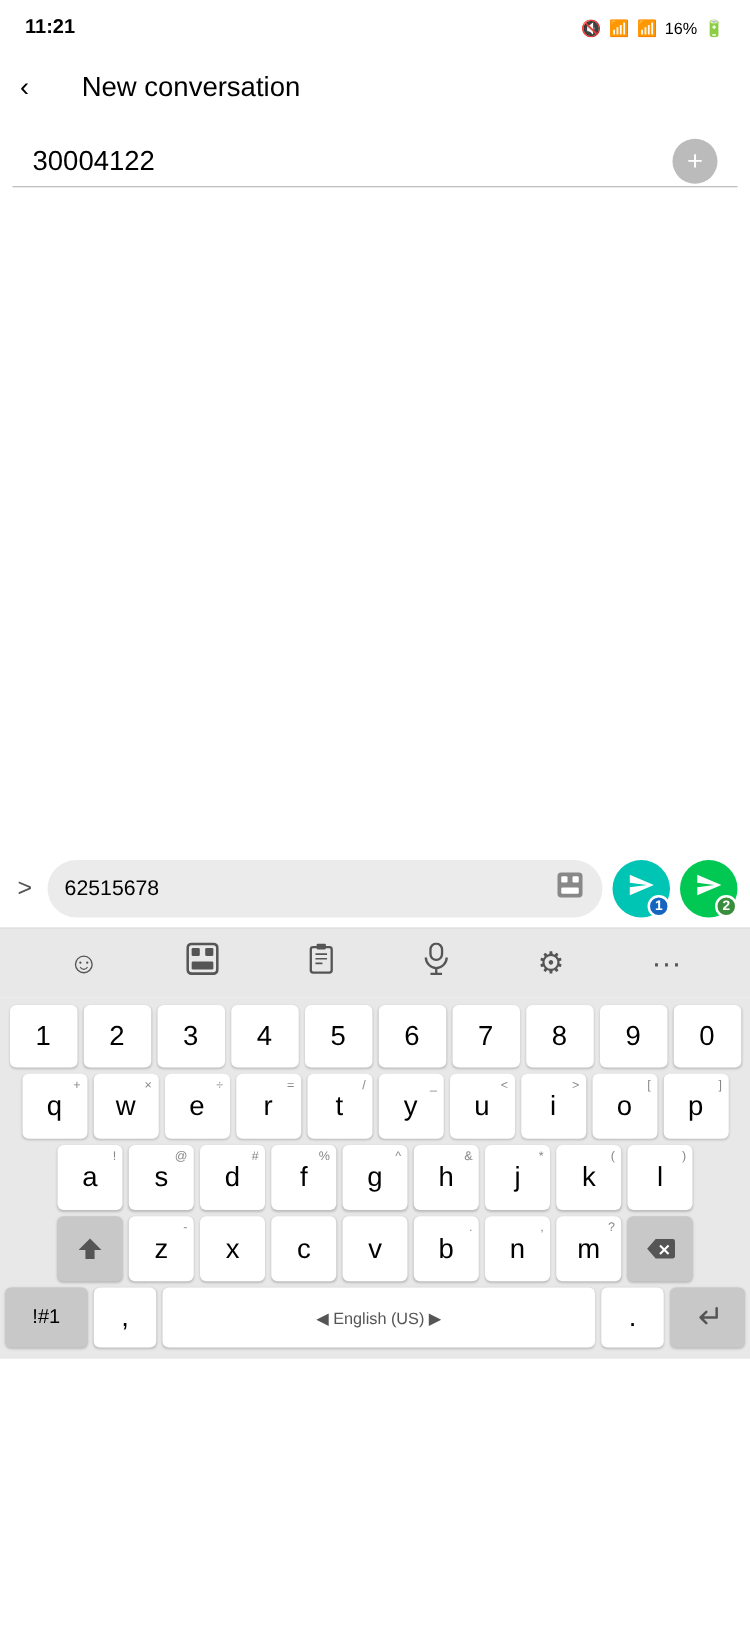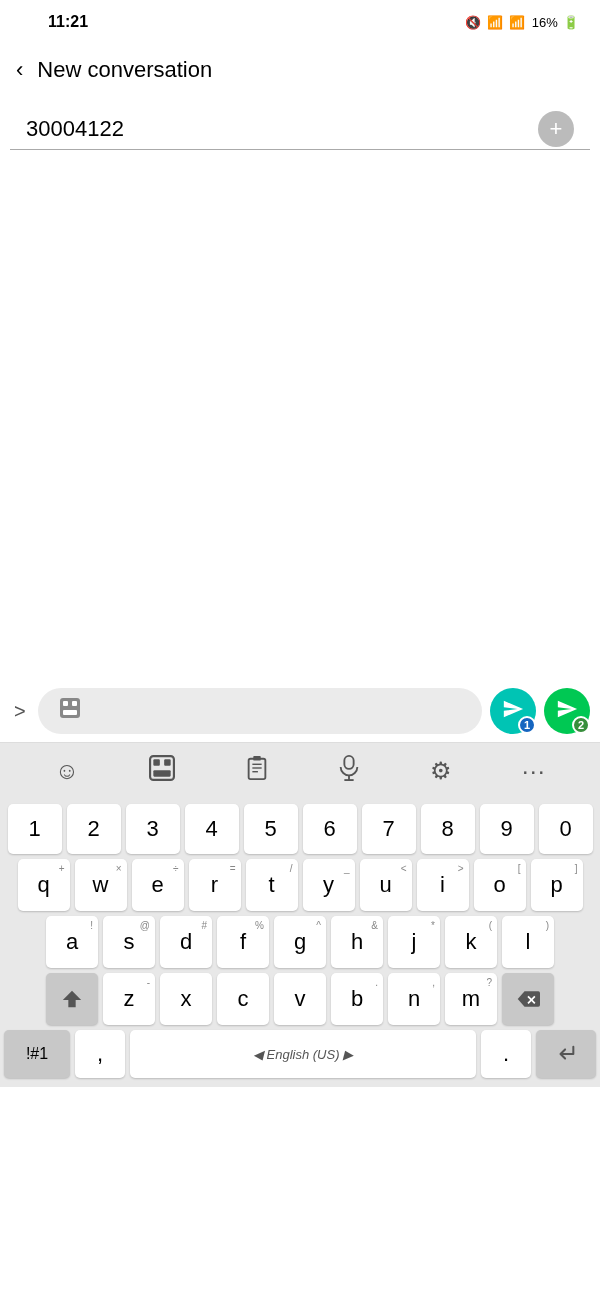--- a/index.html
+++ b/index.html
@@ -19,21 +19,20 @@
       justify-content: space-between;
       align-items: center;
       padding: 8px 20px 4px 20px;
       height: 40px;
       background: #fff;
     }
     .status-time {
       font-size: 16px;
       font-weight: 600;
       color: #000;
-      margin-left: 28px;
     }
     .status-icons {
       display: flex;
       align-items: center;
       gap: 6px;
     }
     .status-icons span {
       font-size: 13px;
       color: #000;
     }
@@ -50,20 +49,21 @@
       font-size: 22px;
       color: #000;
       margin-right: 14px;
       cursor: pointer;
       line-height: 1;
     }
     .header-title {
       font-size: 22px;
       font-weight: 400;
       color: #000;
+      margin-left: 28px;
     }
 
     
     .recipient-row {
       display: flex;
       align-items: center;
       padding: 8px 16px 0 16px;
       border-bottom: 1.5px solid #aaa;
       margin: 0 10px;
       height: 50px;
@@ -250,21 +250,20 @@
     }
     .key-comma {
       width: 50px;
       height: 48px;
     }
     .key-space {
       flex: 1;
       height: 48px;
       font-size: 14px;
       color: #555;
-      font-style: italic;
     }
     .key-period {
       width: 50px;
       height: 48px;
     }
     .key-enter {
       width: 60px;
       height: 48px;
     }
     .lang-arrows {
@@ -296,20 +295,21 @@
   <div class="add-btn">
     <span>+</span>
   </div>
 </div>
 
 <div class="message-area"></div>
 
 <div class="message-bar">
   <div class="expand-btn">&gt;</div>
   <div class="message-input-wrap">
+    <input class="message-input" type="text" readonly="" value="62515678" style="">
     <span class="emoji-btn">
       <svg width="24" height="24" viewBox="0 0 24 24" fill="none">
         <rect x="2" y="2" width="20" height="20" rx="3" fill="#888"></rect>
         <rect x="5" y="5" width="5" height="5" rx="1" fill="#fff"></rect>
         <rect x="14" y="5" width="5" height="5" rx="1" fill="#fff"></rect>
         <rect x="5" y="14" width="14" height="5" rx="1" fill="#fff"></rect>
       </svg>
     </span>
   </div>
   <div class="send-btn-1">

